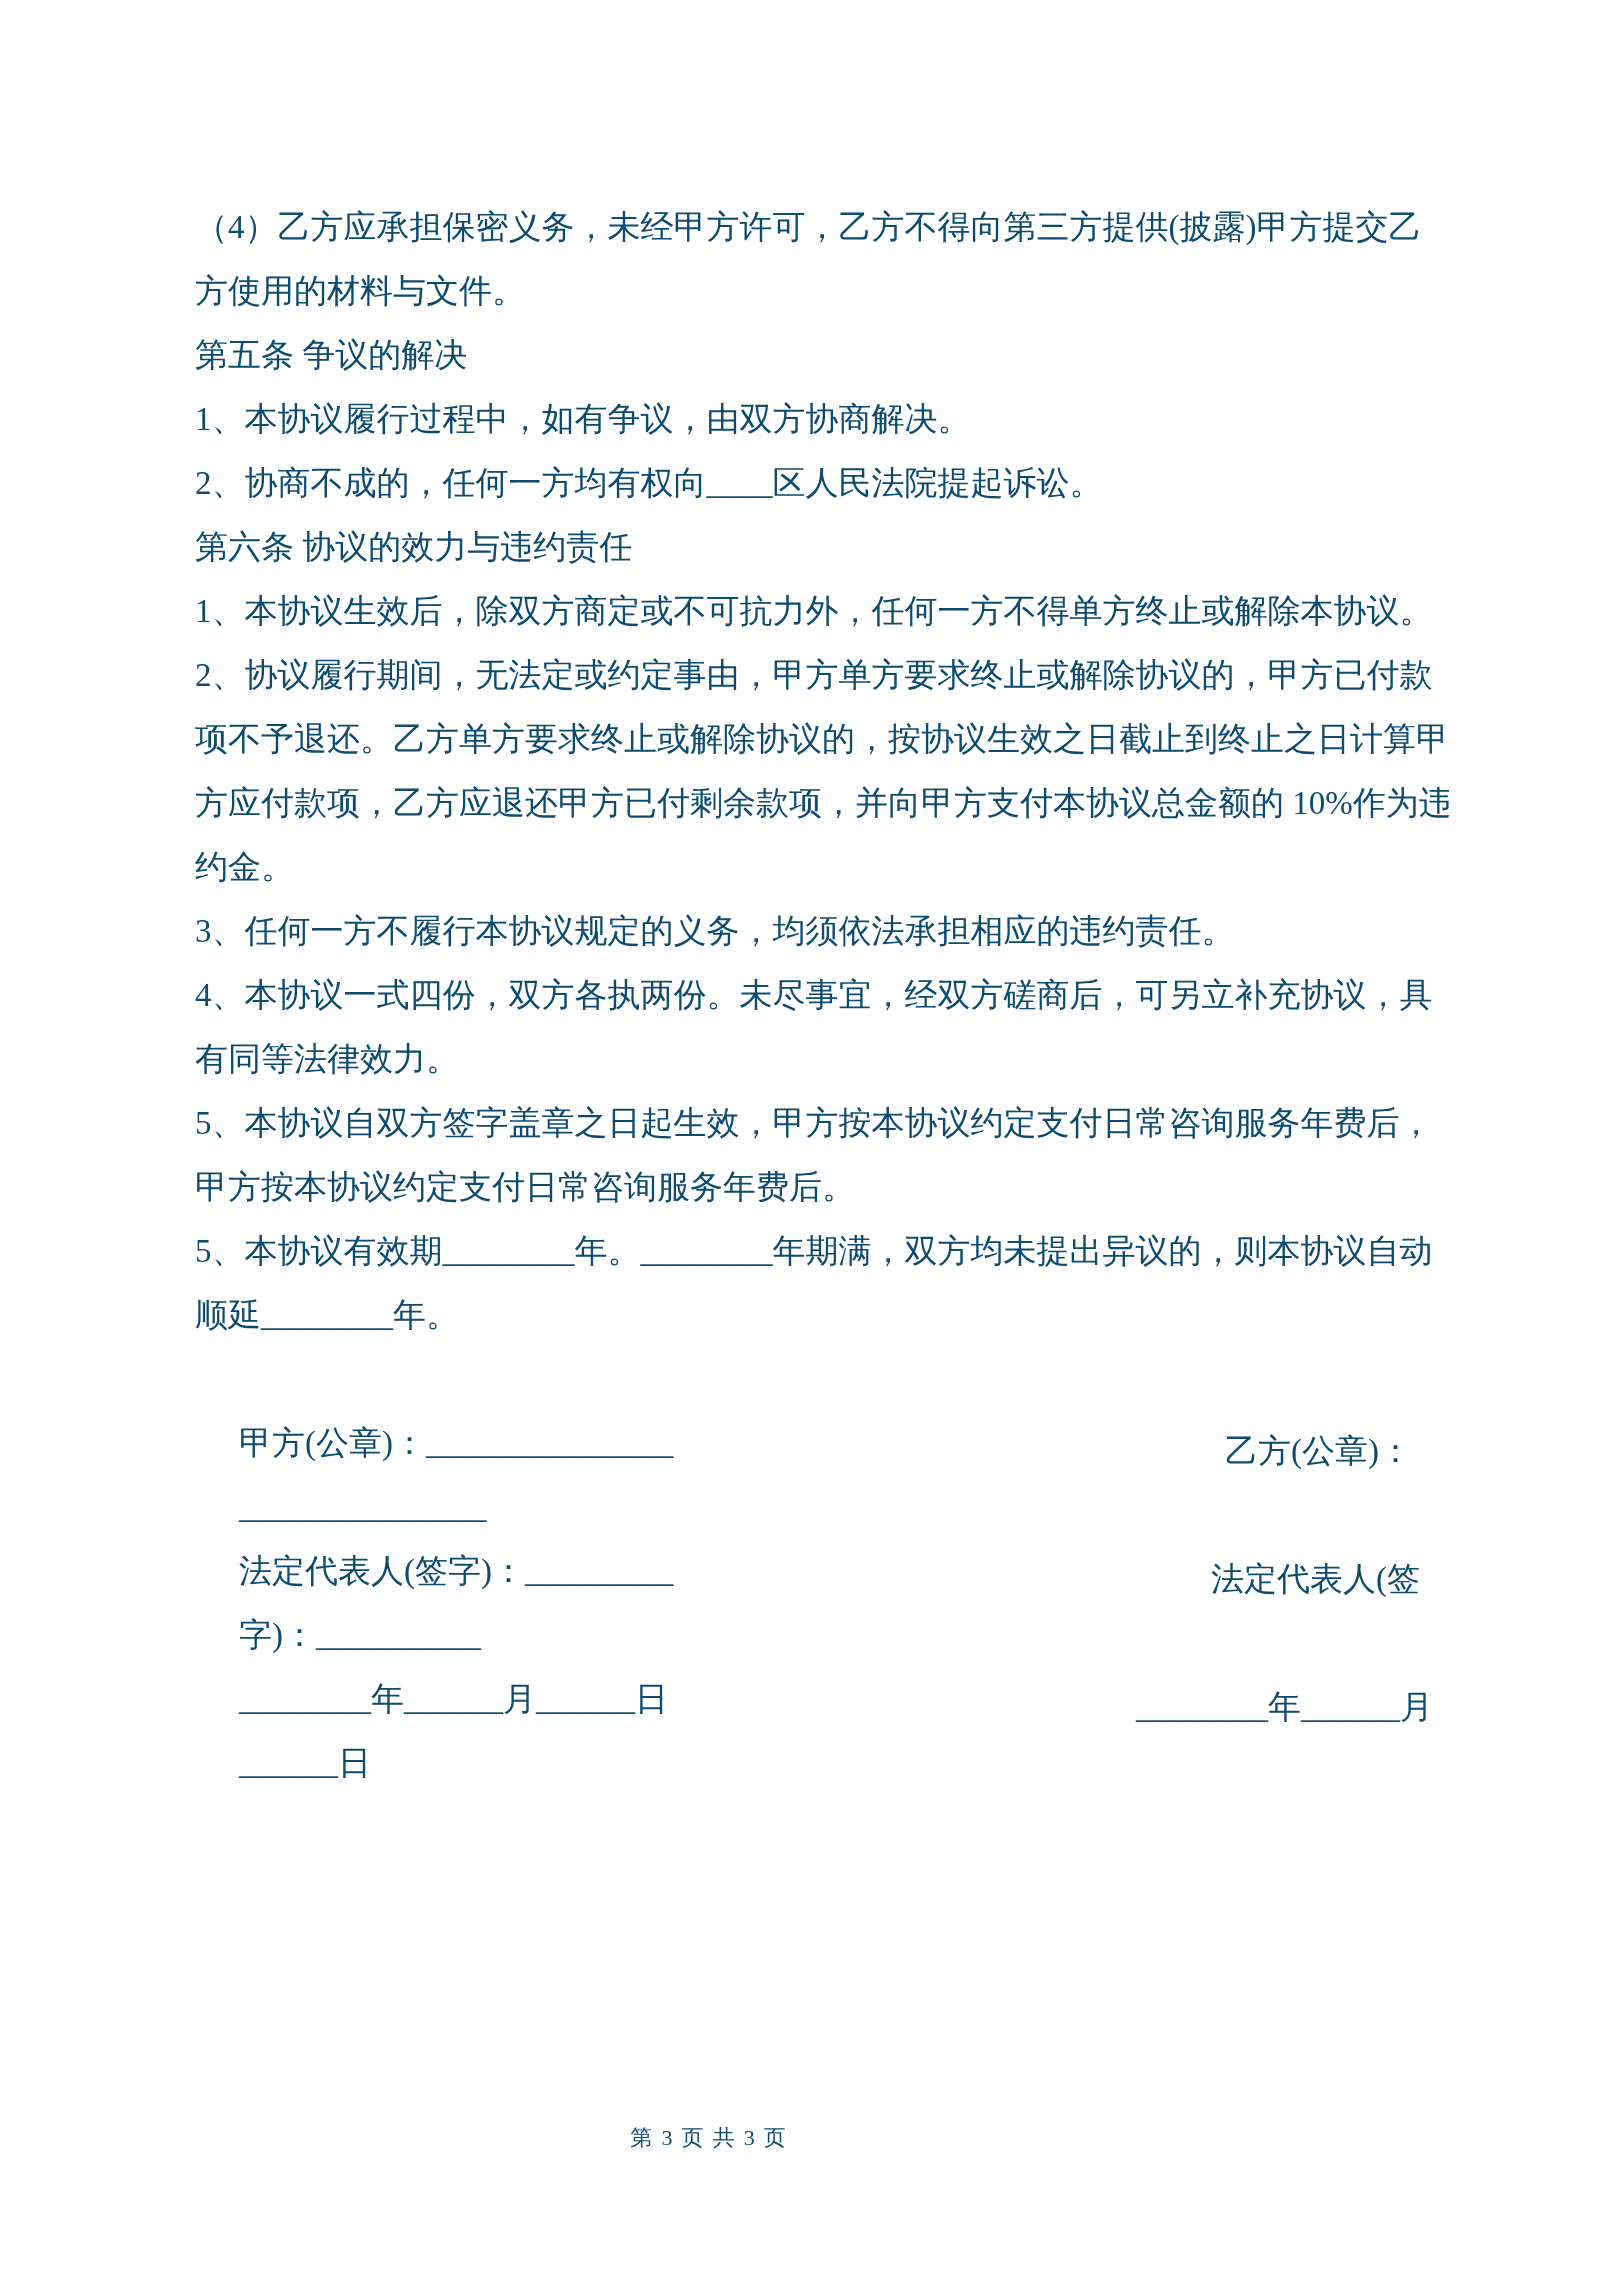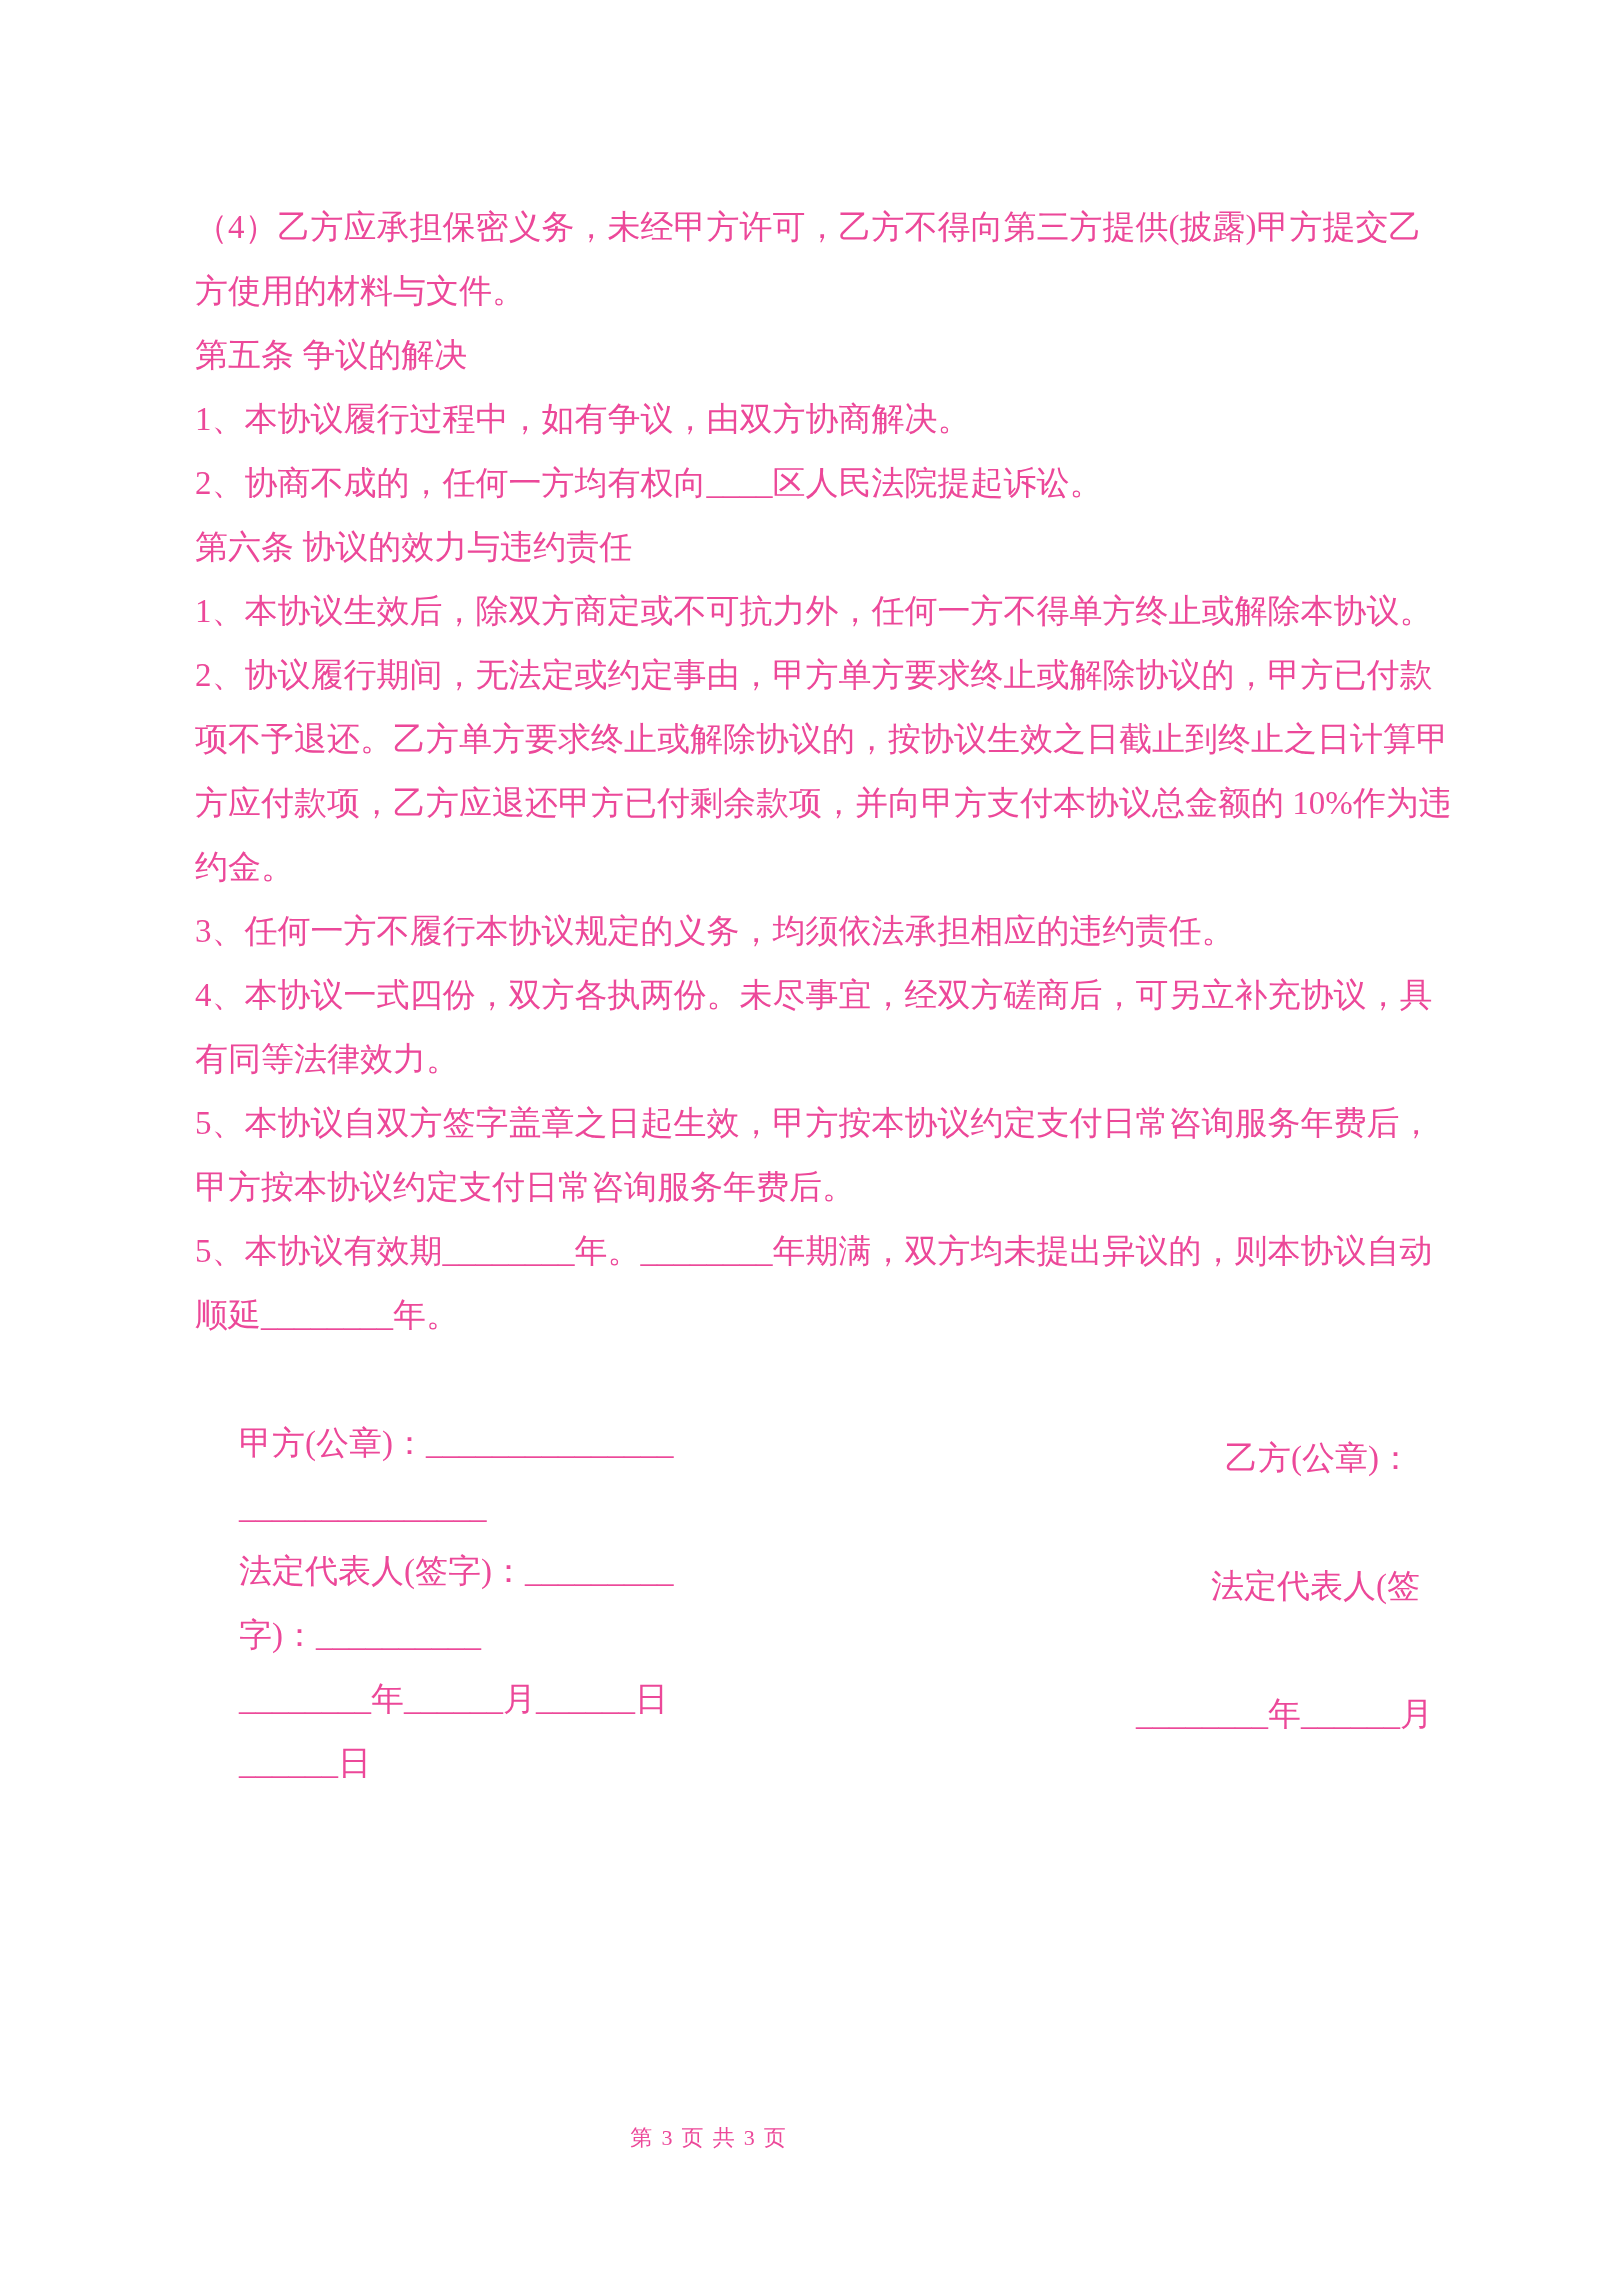--- a/index.html
+++ b/index.html
@@ -5,21 +5,21 @@
   html, body {
     margin: 0;
     padding: 0;
     background: #ffffff;
   }
   .page {
     position: relative;
     width: 1623px;
     height: 2294px;
     background: #ffffff;
-    color: #ec4899;
+    color: #0c4a6e;
     font-family: "Liberation Serif", serif;
     overflow: hidden;
   }
   .doc-body {
     position: absolute;
     left: 195px;
     top: 195px;
     width: 1232px;
   }
   .line {
@@ -39,21 +39,21 @@
     white-space: nowrap;
   }
   .sig-left {
     position: absolute;
     left: 0;
     top: 0;
     margin-left: 44px;
   }
   .sig-right {
     position: absolute;
-    top: 15px;
+    top: 8px;
   }
   .sig-right.pos-a { left: 1030px; }
   .sig-right.pos-b { left: 1016px; }
   .sig-right.pos-c { left: 941px; }
   .footer {
     position: absolute;
     left: 0;
     top: 2123px;
     width: 1418px;
     text-align: center;

